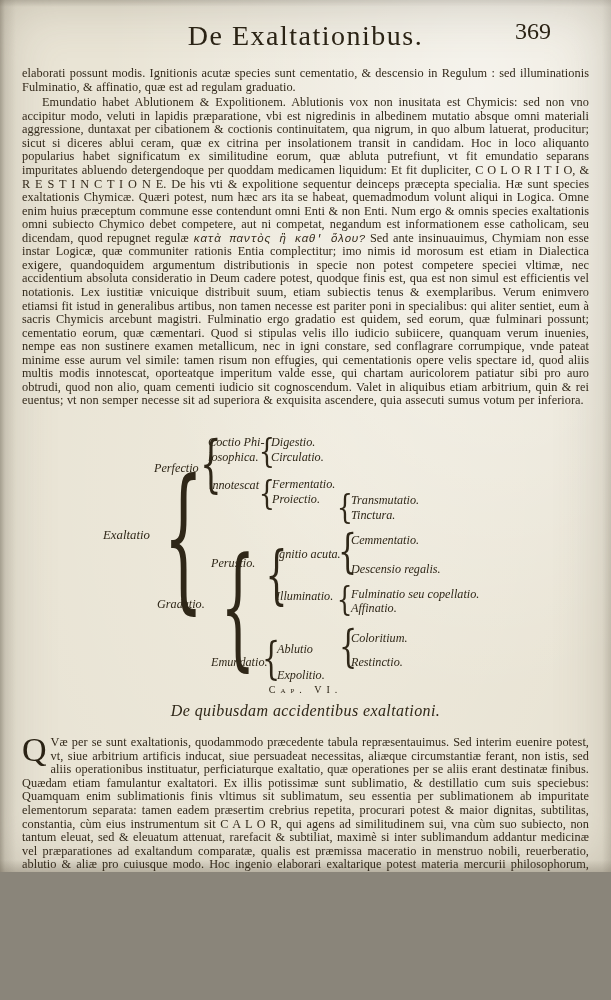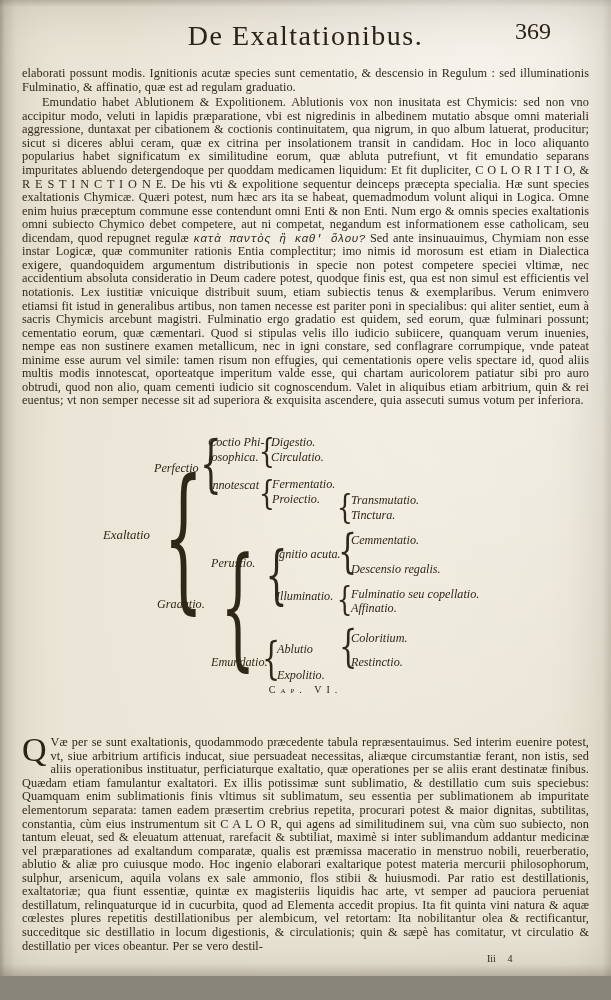--- a/index.html
+++ b/index.html
@@ -1,17 +1,17 @@
 <!DOCTYPE html>
 <html><head>
 <meta charset="utf-8">
 <style>
   html,body { margin:0; padding:0; background:#8a857a; }
   .page {
-    position:relative; width:611px; height:976px; margin:0 auto; overflow:hidden;
+    position:relative; width:611px; height:872px; margin:0 auto; overflow:hidden;
     font-family:"Liberation Serif","DejaVu Serif",serif; color:#2e2617;
     background:
       radial-gradient(ellipse at 78% 10%, rgba(255,255,255,0.55), rgba(255,255,255,0) 55%),
       radial-gradient(ellipse at 50% 55%, rgba(255,252,242,0.25), rgba(0,0,0,0) 70%),
       linear-gradient(90deg, rgba(105,98,84,0.45) 0px, rgba(105,98,84,0.15) 5px, rgba(105,98,84,0) 16px),
       linear-gradient(270deg, rgba(115,108,94,0.22) 0px, rgba(115,108,94,0) 9px),
       linear-gradient(180deg, rgba(110,104,92,0.30) 0px, rgba(110,104,92,0) 7px),
       linear-gradient(0deg, rgba(108,100,86,0.30) 0px, rgba(108,100,86,0) 12px),
       #e9e4d5;
     box-shadow: inset 0 0 55px rgba(110,100,80,0.30);
@@ -142,19 +142,20 @@
     <span class="dlabel d-emundatio">Emundatio.</span>
     <span class="brace b-emundatio">{</span>
     <span class="dlabel d-ablutio">Ablutio</span>
     <span class="brace b-ablutio">{</span>
     <span class="dlabel d-expolitio">Expolitio.</span>
     <span class="dlabel d-coloritium">Coloritium.</span>
     <span class="dlabel d-restinctio">Restinctio.</span>
   </div>
 
   <div class="cap-heading">Cap. VI.</div>
+  <div class="cap-subheading">De quibusdam accidentibus exaltationi.</div>
 
   <p class="body-text" id="p2"><span class="dropcap">Q</span><span>Væ per se sunt exaltationis, quodammodo præcedente tabula repræsentauimus. Sed interim euenire potest, vt, siue arbitrium artificis inducat, siue persuadeat necessitas, aliæque circumstantiæ ferant, non istis, sed aliis operationibus instituatur, perficiaturque exaltatio, quæ operationes per se aliis erant destinatæ finibus. Quædam etiam famulantur exaltatori. Ex illis potissimæ sunt sublimatio, &amp; destillatio cum suis speciebus: Quamquam enim sublimationis finis vltimus sit sublimatum, seu essentia per sublimationem ab impuritate elementorum separata: tamen eadem præsertim crebrius repetita, procurari potest &amp; maior dignitas, subtilitas, constantia, cùm eius instrumentum sit C A L O R, qui agens ad similitudinem sui, vna cùm suo subiecto, non tantum eleuat, sed &amp; eleuatum attenuat, rarefacit &amp; subtiliat, maximè si inter sublimandum addantur medicinæ vel præparationes ad exaltandum comparatæ, qualis est præmissa maceratio in menstruo nobili, reuerberatio, ablutio &amp; aliæ pro cuiusque modo. Hoc ingenio elaborari exaltarique potest materia mercurii philosophorum, sulphur, arsenicum, aquila volans ex sale ammonio, flos stibii &amp; huiusmodi. Par ratio est destillationis, exaltatoriæ; qua fiunt essentiæ, quintæ ex magisteriis liquidis hac arte, vt semper ad pauciora perueniat destillatum, relinquaturque id in cucurbita, quod ad Elementa accedit propius. Ita fit quinta vini natura &amp; aquæ cœlestes plures repetitis destillationibus per alembicum, vel retortam: Ita nobilitantur olea &amp; rectificantur, succeditque sic destillatio in locum digestionis, &amp; circulationis; quin &amp; sæpè has comitatur, vt circulatio &amp; destillatio per vices obeantur. Per se vero destil-</span></p>
 
   <div class="signature-mark">Iii 4</div>
   <div class="catchword">lationis</div>
 
 </div>
 
 </body></html>

